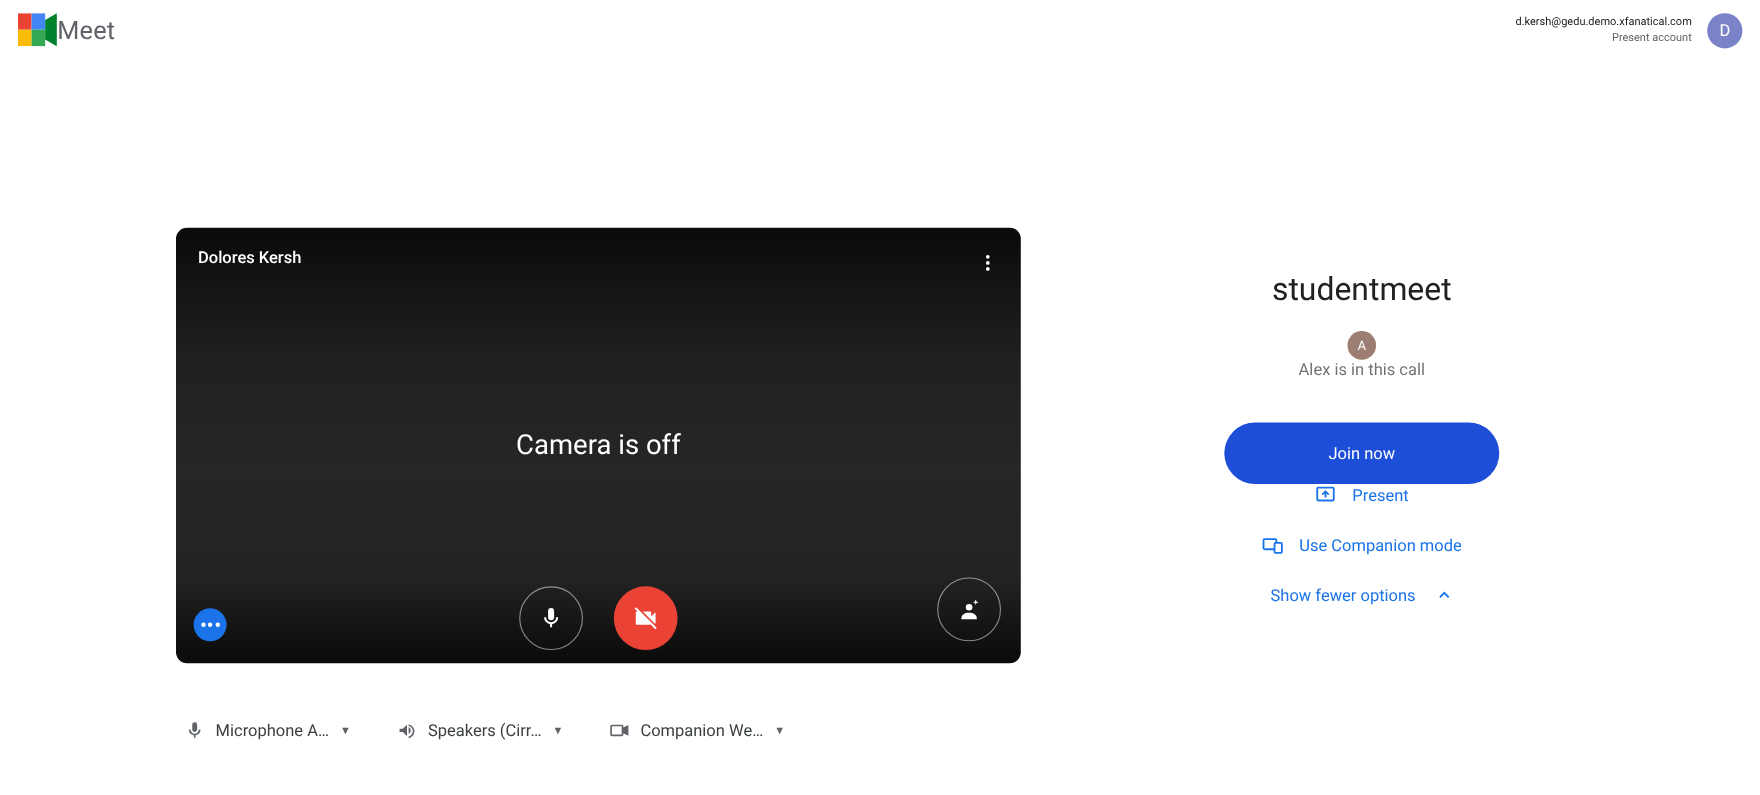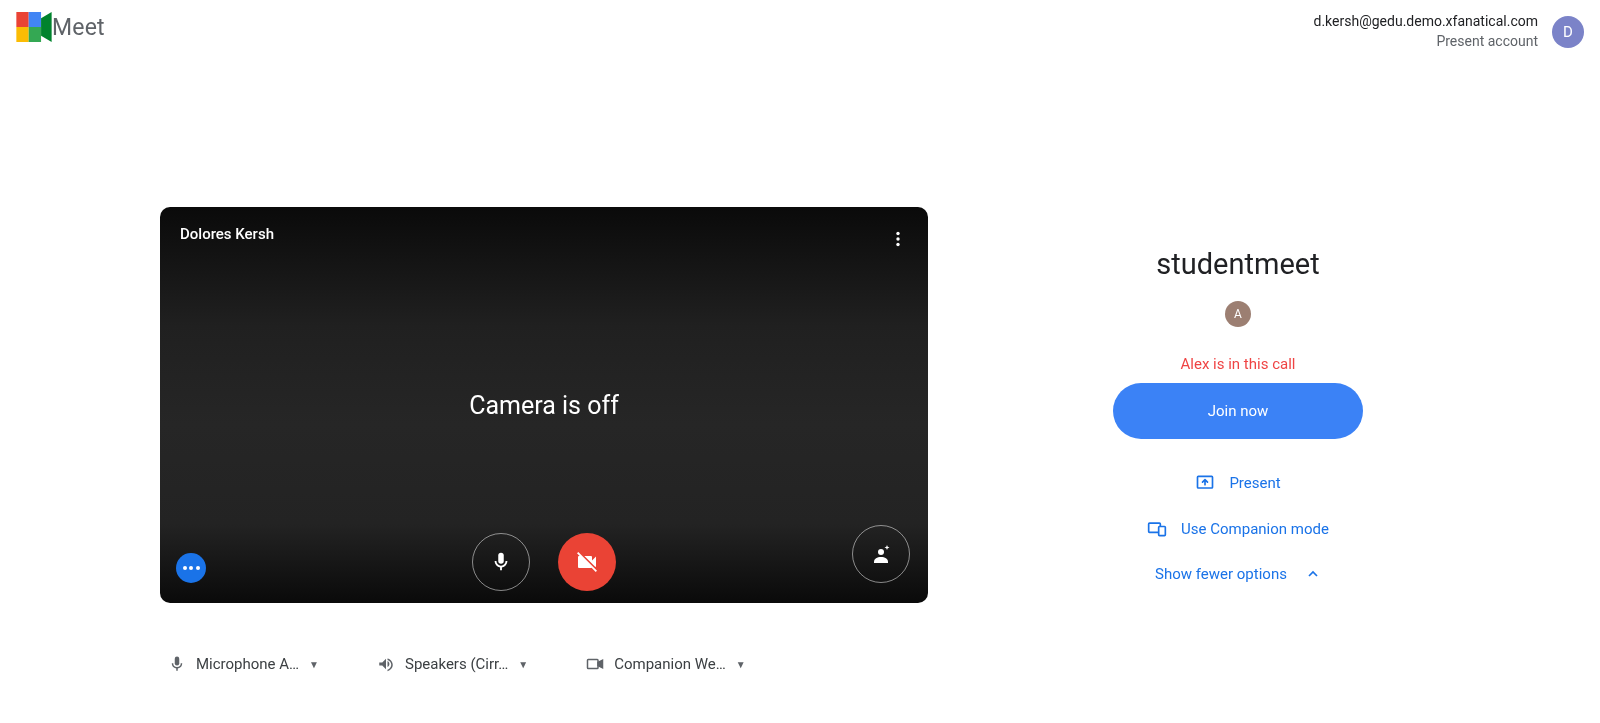--- a/index.html
+++ b/index.html
@@ -42,21 +42,21 @@
       letter-spacing: 0.2px;
     }
     .account-area {
       display: flex;
       align-items: center;
       gap: 14px;
       padding-right: 6px;
     }
     .account-text {
       text-align: right;
-      font-size: 14px;
+      font-size: 10px;
       color: #5f6368;
       line-height: 1.4;
     }
     .account-email {
       color: #202124;
     }
     .switch-account {
       color: #5f6368;
       cursor: pointer;
     }
@@ -174,21 +174,21 @@
       height: 4px;
       border-radius: 50%;
       background: #fff;
     }
 
     .device-row {
       position: absolute;
       top: 655px;
       left: 168px;
       display: flex;
-      gap: 58px;
+      gap: 42px;
       align-items: flex-start;
       font-size: 15px;
       color: #3c4043;
     }
     .device-item {
       display: flex;
       align-items: center;
       gap: 10px;
       cursor: pointer;
     }
@@ -215,41 +215,40 @@
       height: 26px;
       border-radius: 50%;
       background: #9c7f72;
       color: #fff;
       font-size: 12px;
       display: flex;
       align-items: center;
       justify-content: center;
     }
     .in-call {
-      margin-top: 28px;
-      font-size: 15px;
-      color: #ef4444;
+      margin-top: 0;
+      font-size: 15px;
+      color: #737373;
     }
     .join-btn {
-      margin-top: 10px;
-      background: #3b82f6;
+      margin-top: 39px;
+      background: #1d4ed8;
       color: #fff;
       font-size: 15px;
       padding: 0 48px;
       height: 56px;
       border: none;
       border-radius: 28px;
       cursor: pointer;
       display: flex;
       align-items: center;
       justify-content: center;
       min-width: 250px;
     }
     .opts {
-      margin-top: 34px;
       display: flex;
       flex-direction: column;
       gap: 26px;
       align-items: center;
     }
     .opt-item {
       display: flex;
       align-items: center;
       gap: 14px;
       color: #1a73e8;

